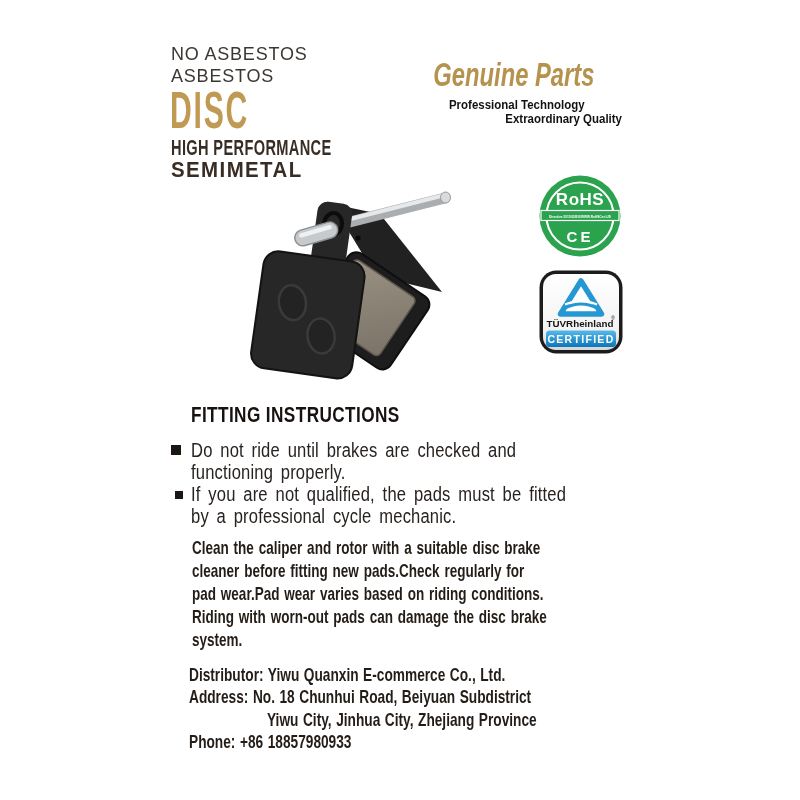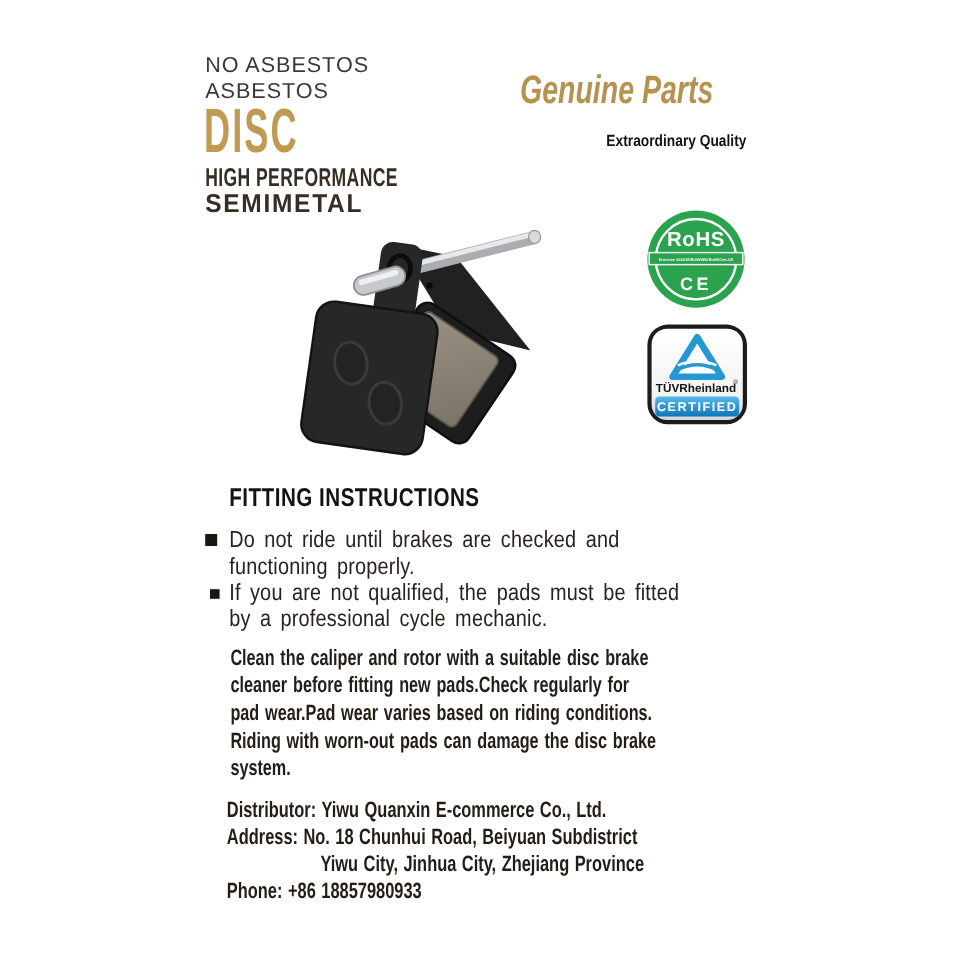--- a/index.html
+++ b/index.html
@@ -52,20 +52,23 @@
 <div class="page">
 
   <div class="abs cline" style="top:44px">NO ASBESTOS</div>
   <div class="abs cline" style="top:66px">ASBESTOS</div>
   <div class="abs disc">DISC</div>
   <div class="abs perf1">HIGH PERFORMANCE</div>
   <div class="abs perf2">SEMIMETAL</div>
 
   <div class="brandwrap">
     <span class="brandtitle">Genuine Parts</span>
+  </div>
+  <div class="abs tagwrap1">
+    <span class="tagline">Professional Technology</span>
   </div>
   <div class="abs tagwrap2">
     <span class="tagline">Extraordinary Quality</span>
   </div>
 
   <svg class="abs" style="left:230px;top:172px" width="292" height="238" viewBox="0 0 292 238">
     <defs>
       <linearGradient id="fric" x1="0" y1="0" x2="1" y2="1">
         <stop offset="0" stop-color="#9a9184"></stop>
           <stop offset="1" stop-color="#7b7367"></stop>

